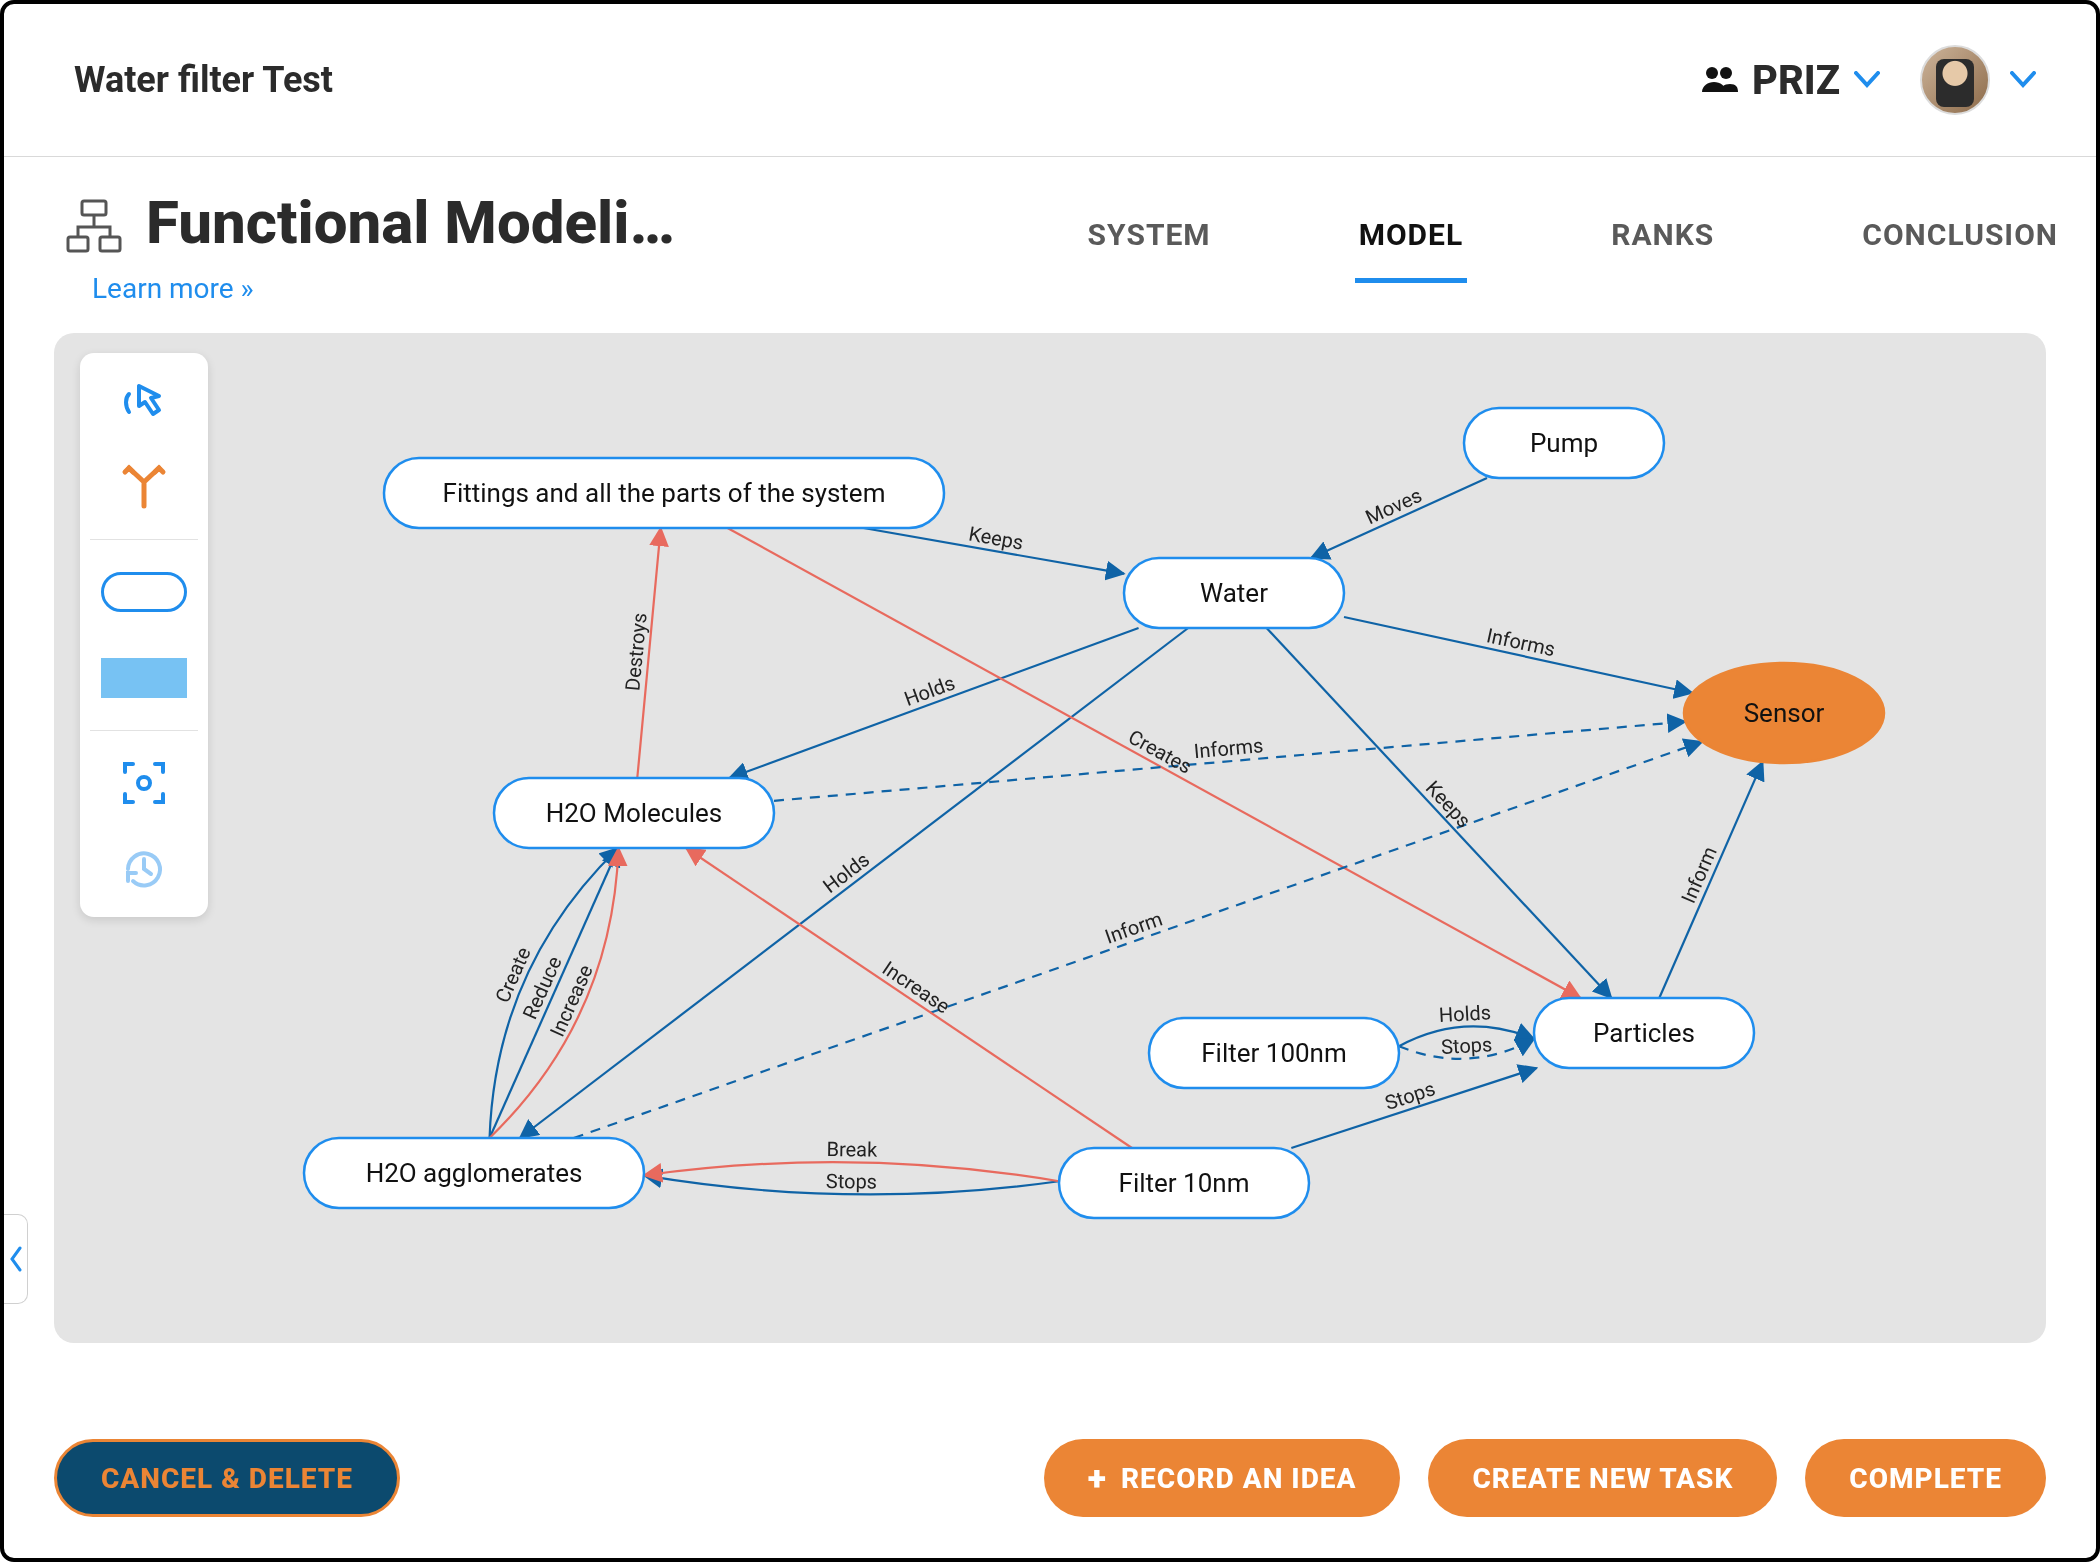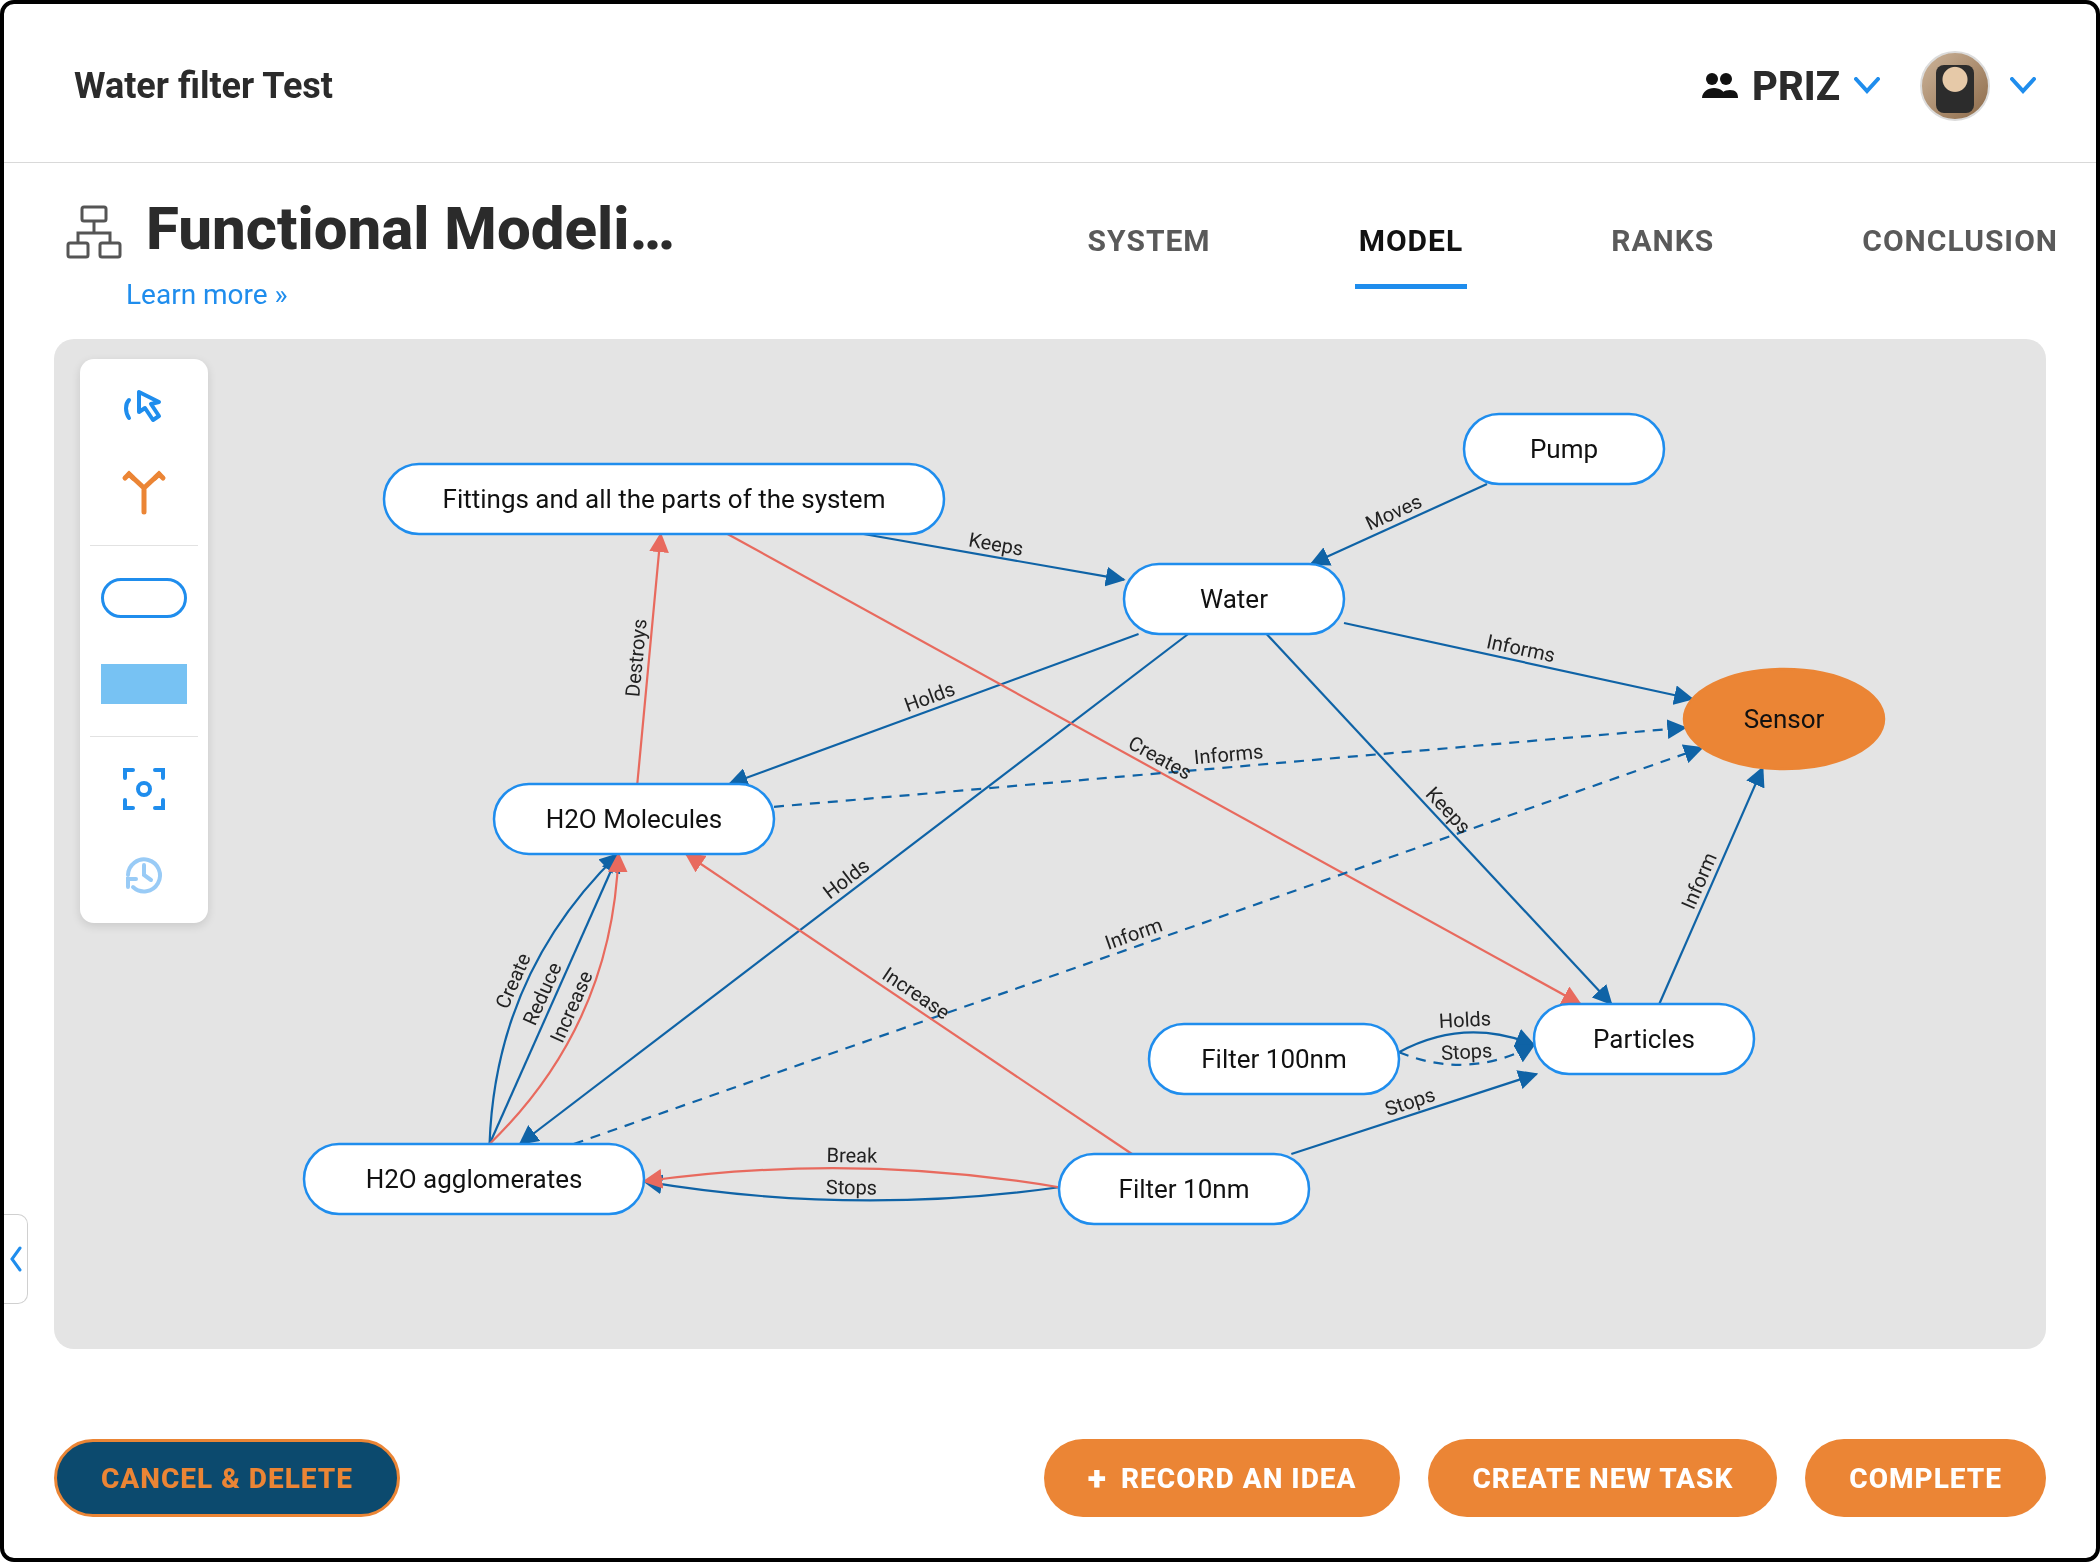--- a/index.html
+++ b/index.html
@@ -25,21 +25,20 @@
     overflow:hidden;
   }
 
   
   .topbar {
     height:153px;
     display:flex;
     align-items:center;
     padding:0 60px 0 70px;
     border-bottom:1px solid #d9d9d9;
-    margin-top:6px;
   }
   .topbar .title { font-size:36px; font-weight:700; }
   .topbar .spacer { flex:1; }
   .team-switch {
     display:flex; align-items:center; gap:14px;
     font-size:40px; font-weight:800; margin-right:40px;
     cursor:pointer;
   }
   .chev { color:var(--blue); font-size:26px; }
   .avatar {
@@ -62,21 +61,21 @@
     display:flex; align-items:flex-start; padding:30px 34px 0 60px;
   }
   .fm-icon {
     width:60px; height:60px; flex:0 0 60px; margin-top:8px;
   }
   .fm-title {
     font-size:60px; font-weight:800; margin:0 0 0 22px;
     width:540px; white-space:nowrap; overflow:hidden; text-overflow:ellipsis;
   }
   .learn-more {
-    color:var(--blue); font-size:28px; margin:14px 0 0 62px; display:inline-block;
+    color:var(--blue); font-size:28px; margin:14px 0 0 28px; display:inline-block;
     text-decoration:none;
   }
   .tabs {
     display:flex; gap:140px; margin-left:auto; padding-top:22px;
     font-size:30px; font-weight:700; color:#5a5a5a;
   }
   .tab { padding:8px 4px 26px; cursor:pointer; letter-spacing:1px;}
   .tab.active { color:#111; border-bottom:5px solid var(--blue);}
   .left-col { display:flex; flex-direction:column; }
 

